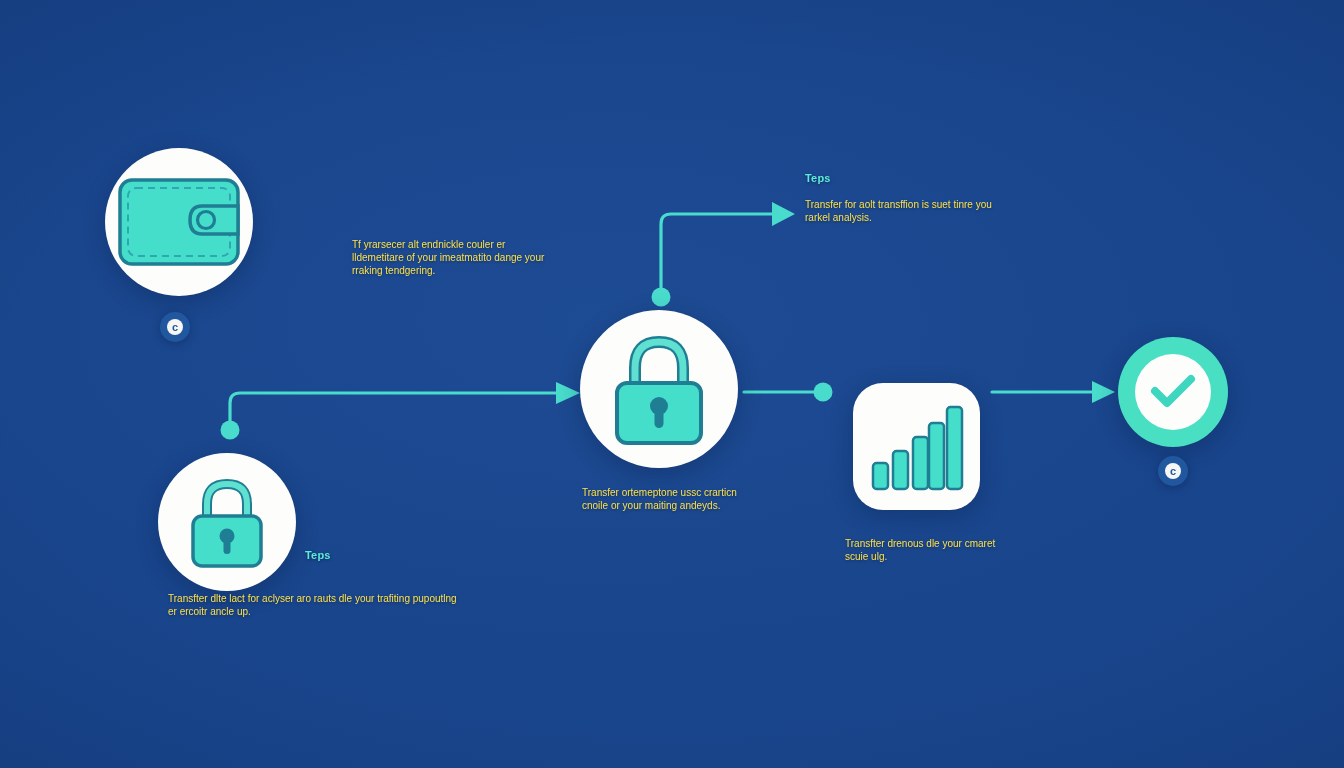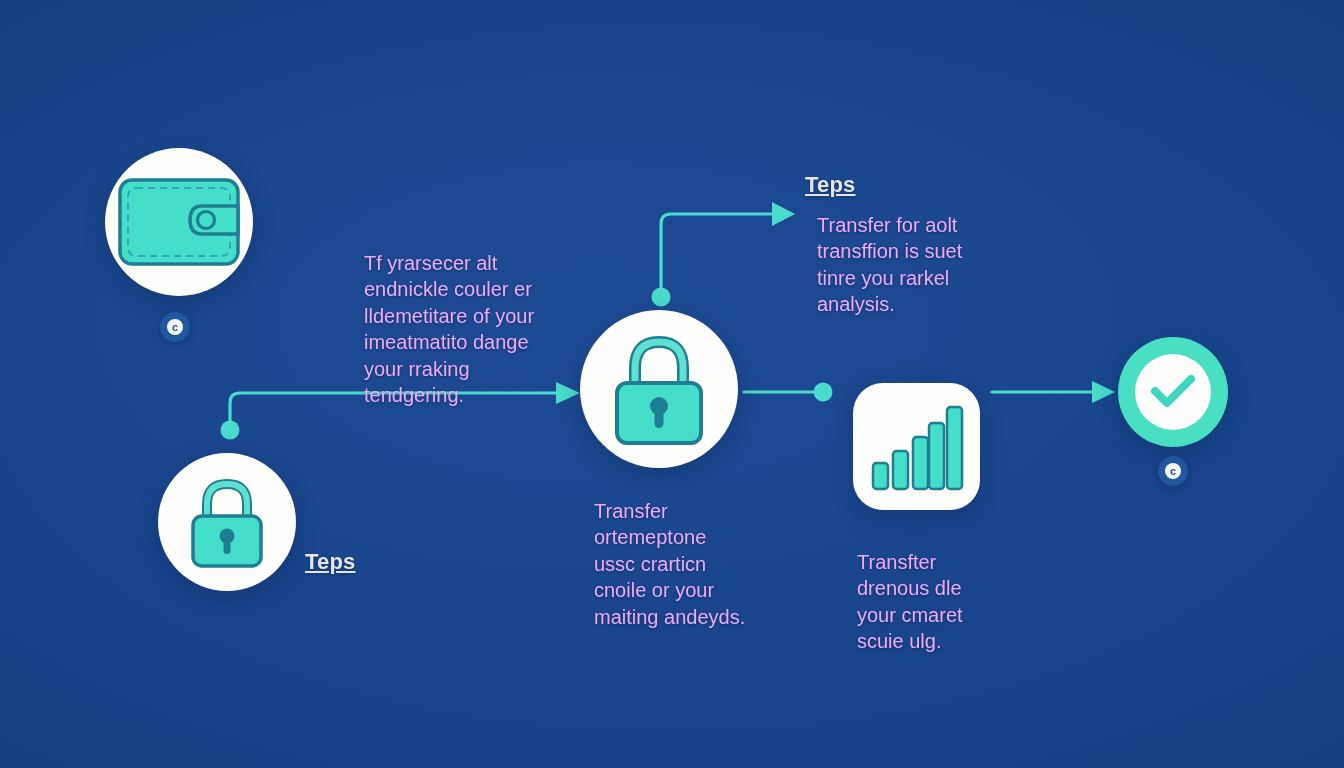--- a/index.html
+++ b/index.html
@@ -93,33 +93,32 @@
     font-weight: bold;
     color: #21579f;
     line-height: 1;
   }
 
   
   .textblock {
     position: absolute;
   }
   .heading {
-    font-size: 22px;
+    font-size: 11px;
     font-weight: bold;
-    color: #e5e5e5;
+    color: #5eead4;
     letter-spacing: 0.2px;
     margin: 0 0 14px 0;
     text-shadow: 0 1px 3px rgba(5,25,60,0.5);
-    text-decoration: underline;
   }
   .body {
-    font-size: 20px;
+    font-size: 10px;
     line-height: 1.32;
-    color: #f0abfc;
-    margin: 12px;
+    color: #fde047;
+    margin: 0;
     text-shadow: 0 1px 3px rgba(5,25,60,0.45);
     filter: blur(0.25px);
   }
 </style>
 </head>
 <body>
 
 <div id="canvas">
 
   <div class="bg-vignette"></div>
@@ -232,14 +231,17 @@
   </div>
 
   <div class="textblock" style="left:582px; top:486px; width:178px;">
     <p class="body">Transfer ortemeptone ussc crarticn cnoile or your maiting andeyds.</p>
   </div>
 
   <div class="textblock" style="left:305px; top:549px; width:120px;">
     <p class="heading" style="margin:0;">Teps</p>
   </div>
 
+  <div class="textblock" style="left:168px; top:592px; width:300px;">
+    <p class="body">Transfter dlte lact for aclyser aro rauts dle your trafiting pupoutlng er ercoitr ancle up.</p>
+  </div>
 
 </div>
 
 </body></html>

